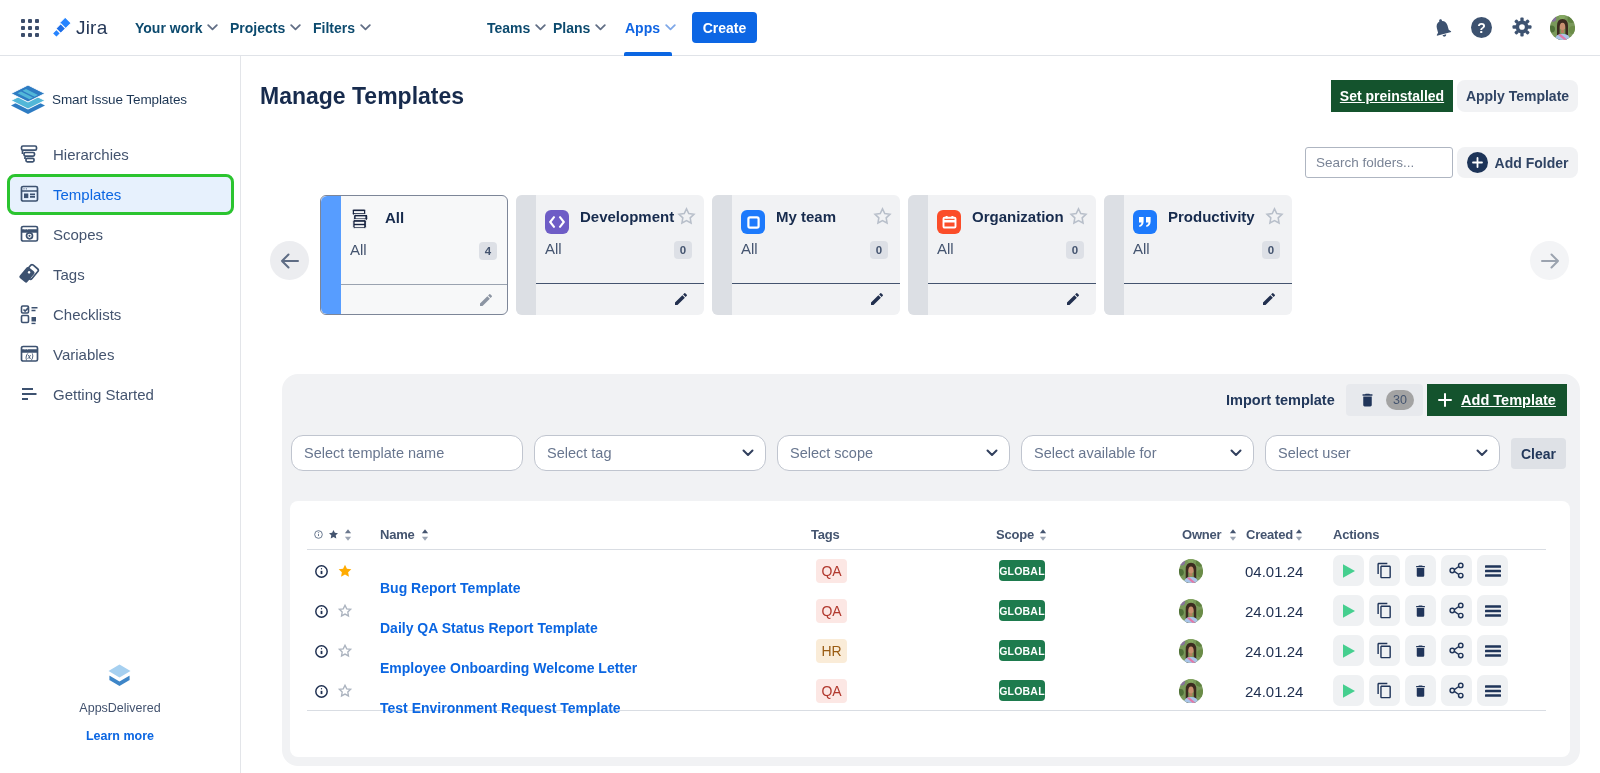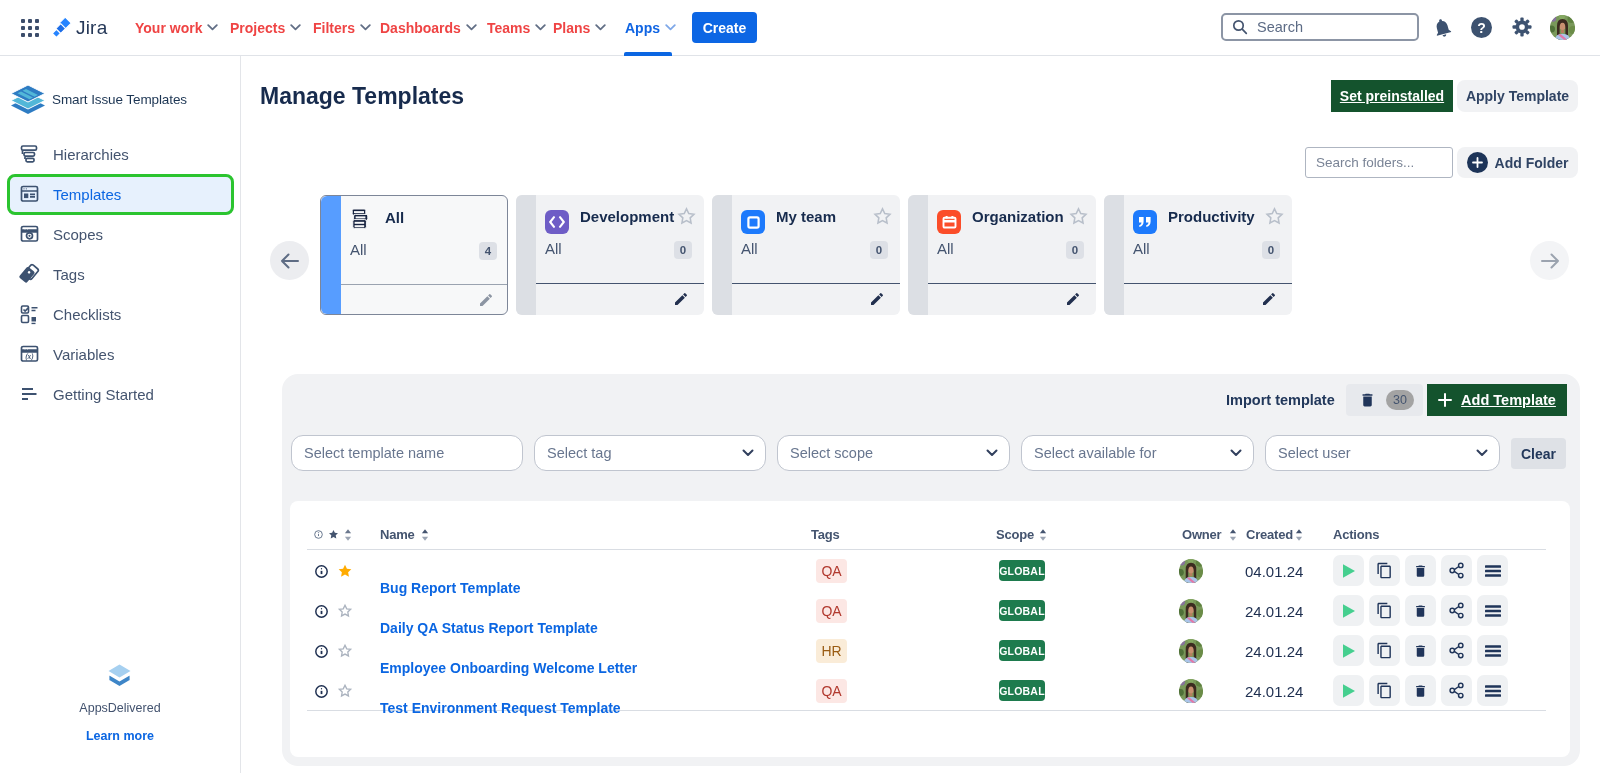--- a/index.html
+++ b/index.html
@@ -1,21 +1,21 @@
 <!DOCTYPE html>
 <html><head>
 <meta charset="utf-8">
 <style>
   * { margin:0; padding:0; box-sizing:border-box; }
   html,body { width:1600px; height:773px; overflow:hidden; }
   body { font-family:"Liberation Sans", sans-serif; background:#fff; position:relative; }
   .abs { position:absolute; }
   
   .topnav { position:absolute; left:0; top:0; width:1600px; height:56px; background:#fff; border-bottom:1px solid #E0E3E8; }
-  .navitem { position:absolute; top:0; height:55px; display:flex; align-items:center; gap:5px; font-size:14px; font-weight:700; color:#ef4444; }
+  .navitem { position:absolute; top:0; height:55px; display:flex; align-items:center; gap:5px; font-size:14px; font-weight:700; color:#0c4a6e; }
   .navitem.blue { color:#1065E3; }
   .jiratext { position:absolute; left:76px; top:0; height:55px; display:flex; align-items:center; font-size:19px; font-weight:500; color:#253858; letter-spacing:-.4px; letter-spacing:.2px;}
   .appsline { position:absolute; left:624px; top:52px; width:48px; height:4px; background:#0B66E2; border-radius:2px 2px 0 0; }
   .createbtn { position:absolute; left:692px; top:12px; width:65px; height:31px; background:#0C66E4; border-radius:4px; color:#fff; font-size:14px; font-weight:700; display:flex; align-items:center; justify-content:center; }
   .searchbox { position:absolute; left:1221px; top:13px; width:198px; height:28px; border:2px solid #8C95A5; border-radius:5px; background:#fff; display:flex; align-items:center; }
   .searchbox span { color:#5C6B85; font-size:14.5px; margin-left:9px; }
   .helpcirc { position:absolute; left:1471px; top:17px; width:21px; height:21px; border-radius:50%; background:#3D5270; color:#fff; font-size:14px; font-weight:700; display:flex; align-items:center; justify-content:center; }
   
   .sidebar { position:absolute; left:0; top:56px; width:241px; height:717px; background:#fff; border-right:1px solid #E3E5E9; }
   .sbtitle { position:absolute; left:52px; top:92px; font-size:13.5px; font-weight:400; color:#1C3553; letter-spacing:-.1px; }
@@ -90,41 +90,31 @@
   <div class="jiratext">Jira</div>
   <div class="navitem" style="left:135px">Your work <svg width="11" height="7" viewBox="0 0 11 7" fill="none">
         <path d="M1.2 1.2 5.5 5.4 9.8 1.2" stroke="#626F86" stroke-width="1.8" stroke-linecap="round" stroke-linejoin="round"></path>
       </svg></div>
   <div class="navitem" style="left:230px">Projects <svg width="11" height="7" viewBox="0 0 11 7" fill="none">
         <path d="M1.2 1.2 5.5 5.4 9.8 1.2" stroke="#626F86" stroke-width="1.8" stroke-linecap="round" stroke-linejoin="round"></path>
       </svg></div>
   <div class="navitem" style="left:313px">Filters <svg width="11" height="7" viewBox="0 0 11 7" fill="none">
         <path d="M1.2 1.2 5.5 5.4 9.8 1.2" stroke="#626F86" stroke-width="1.8" stroke-linecap="round" stroke-linejoin="round"></path>
       </svg></div>
-  <div class="navitem" style="left:380px">Dashboards <svg width="11" height="7" viewBox="0 0 11 7" fill="none">
-        <path d="M1.2 1.2 5.5 5.4 9.8 1.2" stroke="#626F86" stroke-width="1.8" stroke-linecap="round" stroke-linejoin="round"></path>
-      </svg></div>
   <div class="navitem" style="left:487px">Teams <svg width="11" height="7" viewBox="0 0 11 7" fill="none">
         <path d="M1.2 1.2 5.5 5.4 9.8 1.2" stroke="#626F86" stroke-width="1.8" stroke-linecap="round" stroke-linejoin="round"></path>
       </svg></div>
   <div class="navitem" style="left:553px">Plans <svg width="11" height="7" viewBox="0 0 11 7" fill="none">
         <path d="M1.2 1.2 5.5 5.4 9.8 1.2" stroke="#626F86" stroke-width="1.8" stroke-linecap="round" stroke-linejoin="round"></path>
       </svg></div>
   <div class="navitem blue" style="left:625px">Apps <svg width="11" height="7" viewBox="0 0 11 7" fill="none">
         <path d="M1.2 1.2 5.5 5.4 9.8 1.2" stroke="#7FA8E8" stroke-width="1.8" stroke-linecap="round" stroke-linejoin="round"></path>
       </svg></div>
   <div class="appsline"></div>
   <div class="createbtn">Create</div>
-  <div class="searchbox">
-    <svg style="margin-left:9px" width="16" height="16" viewBox="0 0 16 16" fill="none">
-        <circle cx="6.5" cy="6.5" r="4.7" stroke="#44546F" stroke-width="1.7"></circle>
-        <path d="M10.2 10.2 14.3 14.3" stroke="#44546F" stroke-width="1.7" stroke-linecap="round"></path>
-      </svg>
-    <span>Search</span>
-  </div>
   <svg class="abs" style="left:1432px;top:17px" width="21" height="22" viewBox="0 0 24 24">
       <g transform="rotate(-15 12 12)" fill="#3D5270">
         <path d="M12 22.2c1.15 0 2.1-.95 2.1-2.1h-4.2c0 1.15.95 2.1 2.1 2.1zm6.3-6.3v-5.25c0-3.22-1.72-5.92-4.72-6.64V3.3c0-.87-.7-1.58-1.58-1.58s-1.57.7-1.57 1.58v.7C7.42 4.73 5.7 7.42 5.7 10.65v5.25l-2.1 2.1v1.05h16.8V18l-2.1-2.1z"></path>
       </g>
     </svg>
   <div class="helpcirc">?</div>
   <svg class="abs" style="left:1512px;top:17px" width="20" height="20" viewBox="0 0 24 24">
     <g fill="#3D5270">
       <path fill-rule="evenodd" d="M12 19.8a7.8 7.8 0 1 1 0-15.6 7.8 7.8 0 0 1 0 15.6zm0-4.4a3.4 3.4 0 1 0 0-6.8 3.4 3.4 0 0 0 0 6.8z"></path>
       <g>

